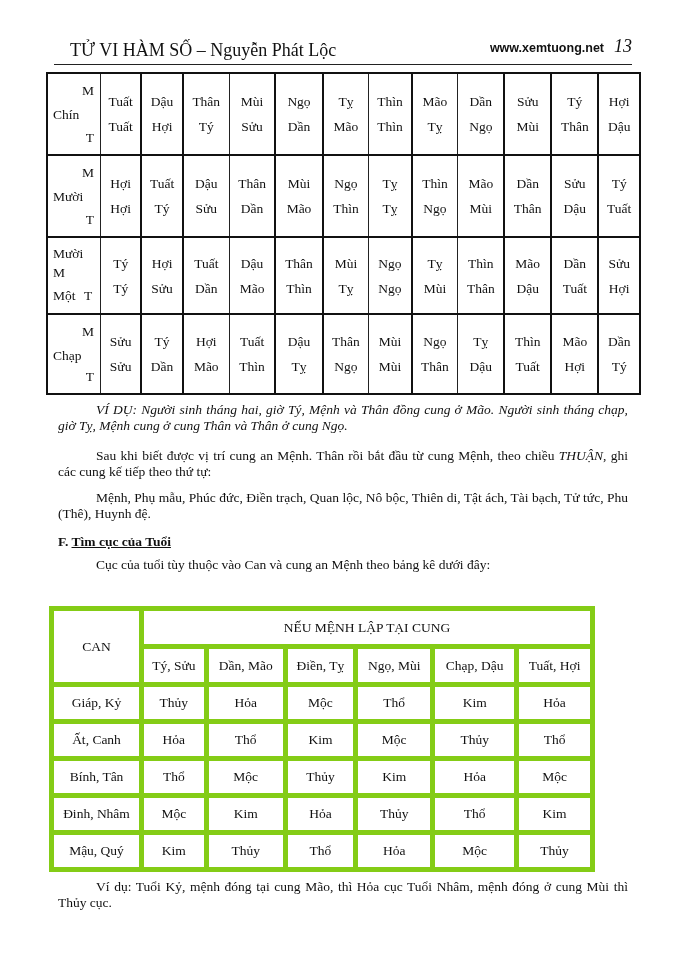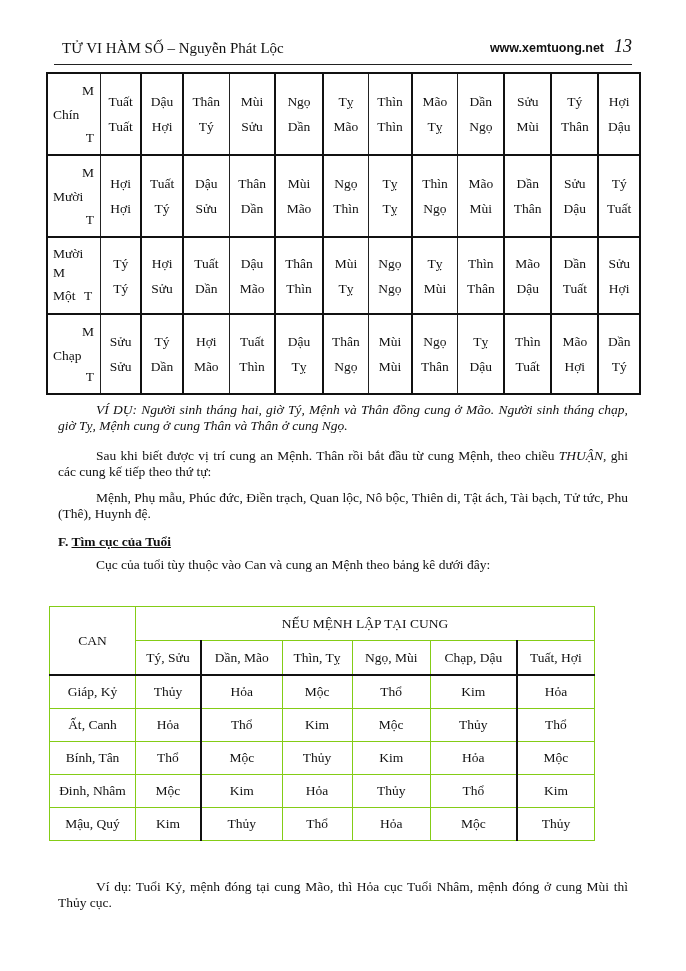--- a/index.html
+++ b/index.html
@@ -1,19 +1,19 @@
 <!DOCTYPE html>
 <html><head>
 <meta charset="utf-8">
 <style>
   html, body { margin:0; padding:0; background:#ffffff; }
   body { width:686px; height:971px; position:relative; overflow:hidden;
          font-family:"Liberation Serif", "DejaVu Serif", serif; color:#111; }
   .header { position:absolute; left:54px; top:36px; width:578px; height:22px; }
-  .header-left { position:absolute; left:8px; top:4px; font-size:15px; }
+  .header-left { position:absolute; left:16px; top:4px; font-size:18px; }
   .header-right { position:absolute; right:0; top:0; font-size:13px; }
   .site { font-family:"Liberation Sans", "DejaVu Sans", sans-serif; font-weight:bold; font-size:12.5px; }
   .pagenum { font-style:italic; font-size:18px; margin-left:10px; }
   .header-rule { position:absolute; left:54px; top:64px; width:578px; height:0; border-top:1.5px solid #222; }
 
   table { border-collapse:collapse; position:absolute; }
   td { padding:0; text-align:center; font-size:13.5px; vertical-align:middle; }
 
   
   #t1 { left:46px; top:72px; width:595px; }
@@ -35,21 +35,21 @@
   .cell-line { display:block; line-height:25px; }
 
   .para { position:absolute; left:58px; width:570px; font-size:13.5px; line-height:16px; text-align:justify; }
   .indent { text-indent:38px; }
   .ital { font-style:italic; }
   .heading { position:absolute; left:58px; font-size:13.5px; font-weight:bold; }
   .heading u { text-decoration:underline; }
 
   
   #t2 { left:49px; top:606px; width:546px; border:1.5px solid #111; }
-  #t2 td { border:1px solid #84cc16; height:32px; }
+  #t2 td { border:5px solid #84cc16; height:32px; }
   #t2 td.can-col { width:85px; }
   #t2 .thick-l { border-left:2px solid #111;margin-left:36px; }
   #t2 tr.hdr2 td { height:33px; }
   #t2 tr.hdr1 td.span { height:33px; }
   #t2 tr.body1 td { border-top:2.5px solid #111; }
 </style>
 </head>
 <body>
 
 <div class="header">
@@ -294,21 +294,21 @@
 
 <table id="t2">
   <tbody id="t2body">
     <tr class="hdr1">
       <td rowspan="2" class="can-col">CAN</td>
       <td colspan="6" class="span">NẾU MỆNH LẬP TẠI CUNG</td>
     </tr>
     <tr class="hdr2" id="t2cols">
         <td>Tý, Sửu</td>
         <td class="thick-l">Dần, Mão</td>
-        <td>Thìn, Tỵ</td>
+        <td>Điền, Tỵ</td>
         <td>Ngọ, Mùi</td>
         <td>Chạp, Dậu</td>
         <td class="thick-l">Tuất, Hợi</td>
       </tr>
   <tr class="body1">
         <td>Giáp, Kỷ</td>
         <td>Thủy</td>
         <td class="thick-l">Hỏa</td>
         <td>Mộc</td>
         <td>Thổ</td>

